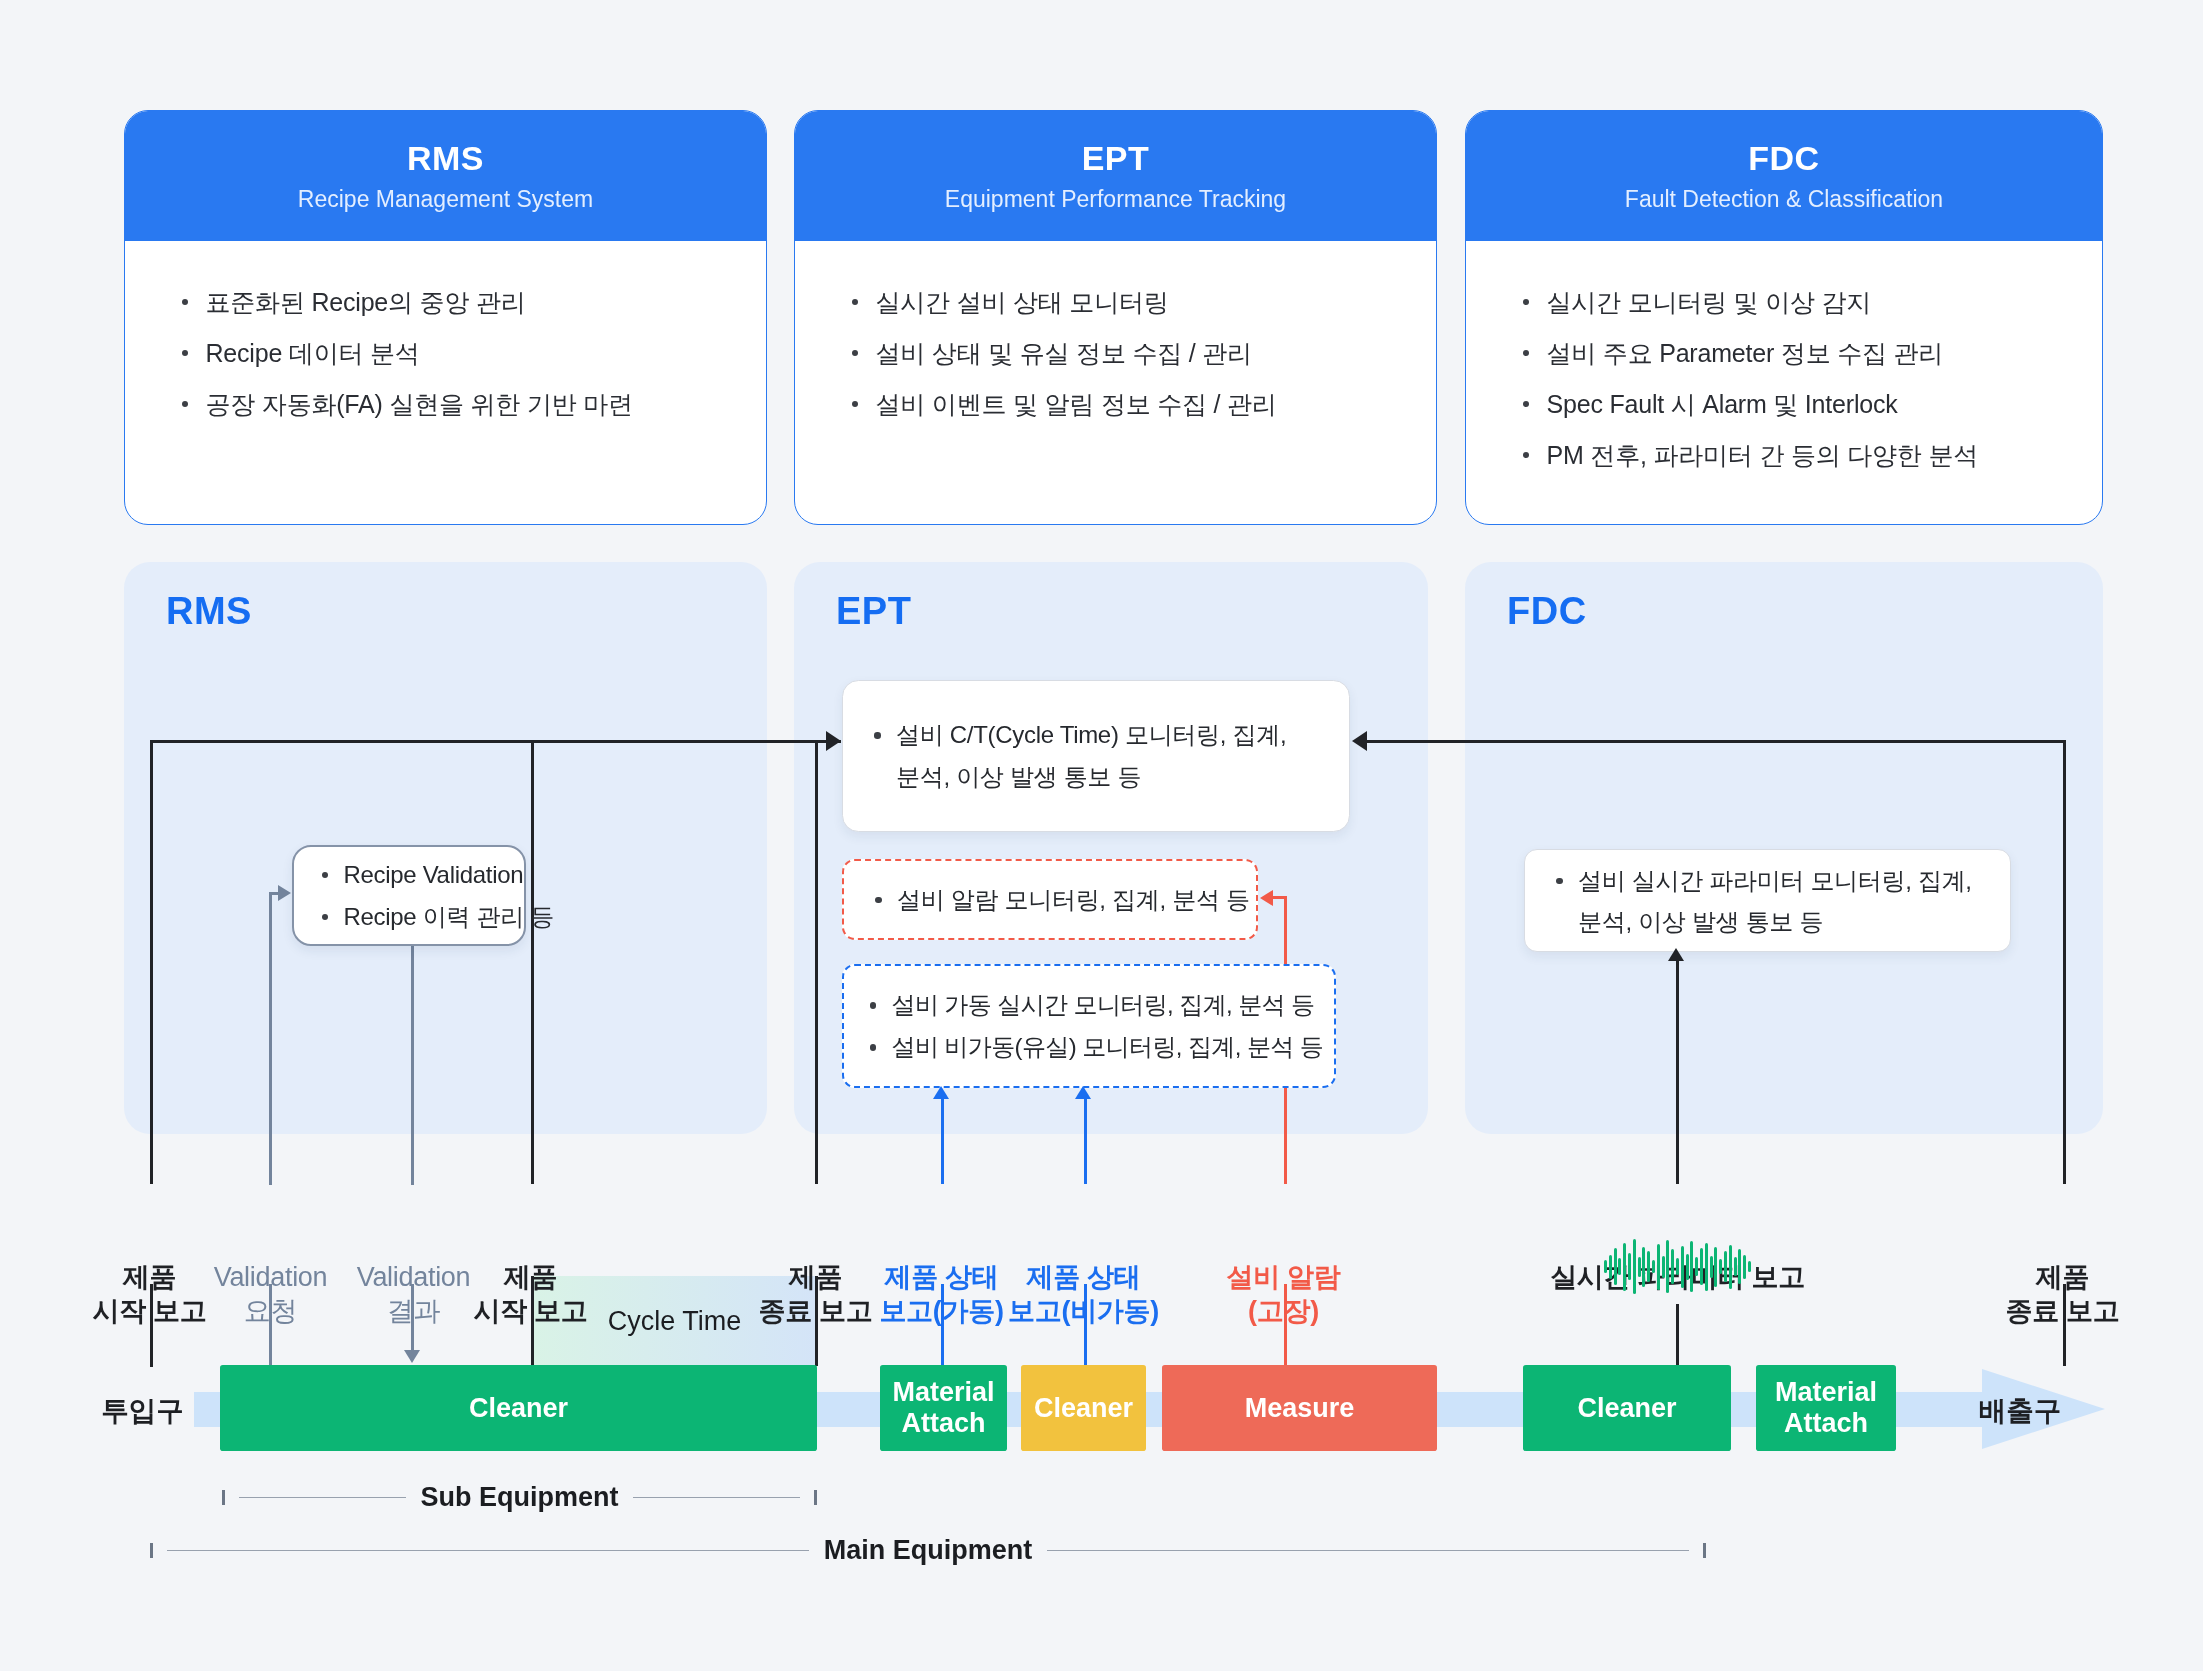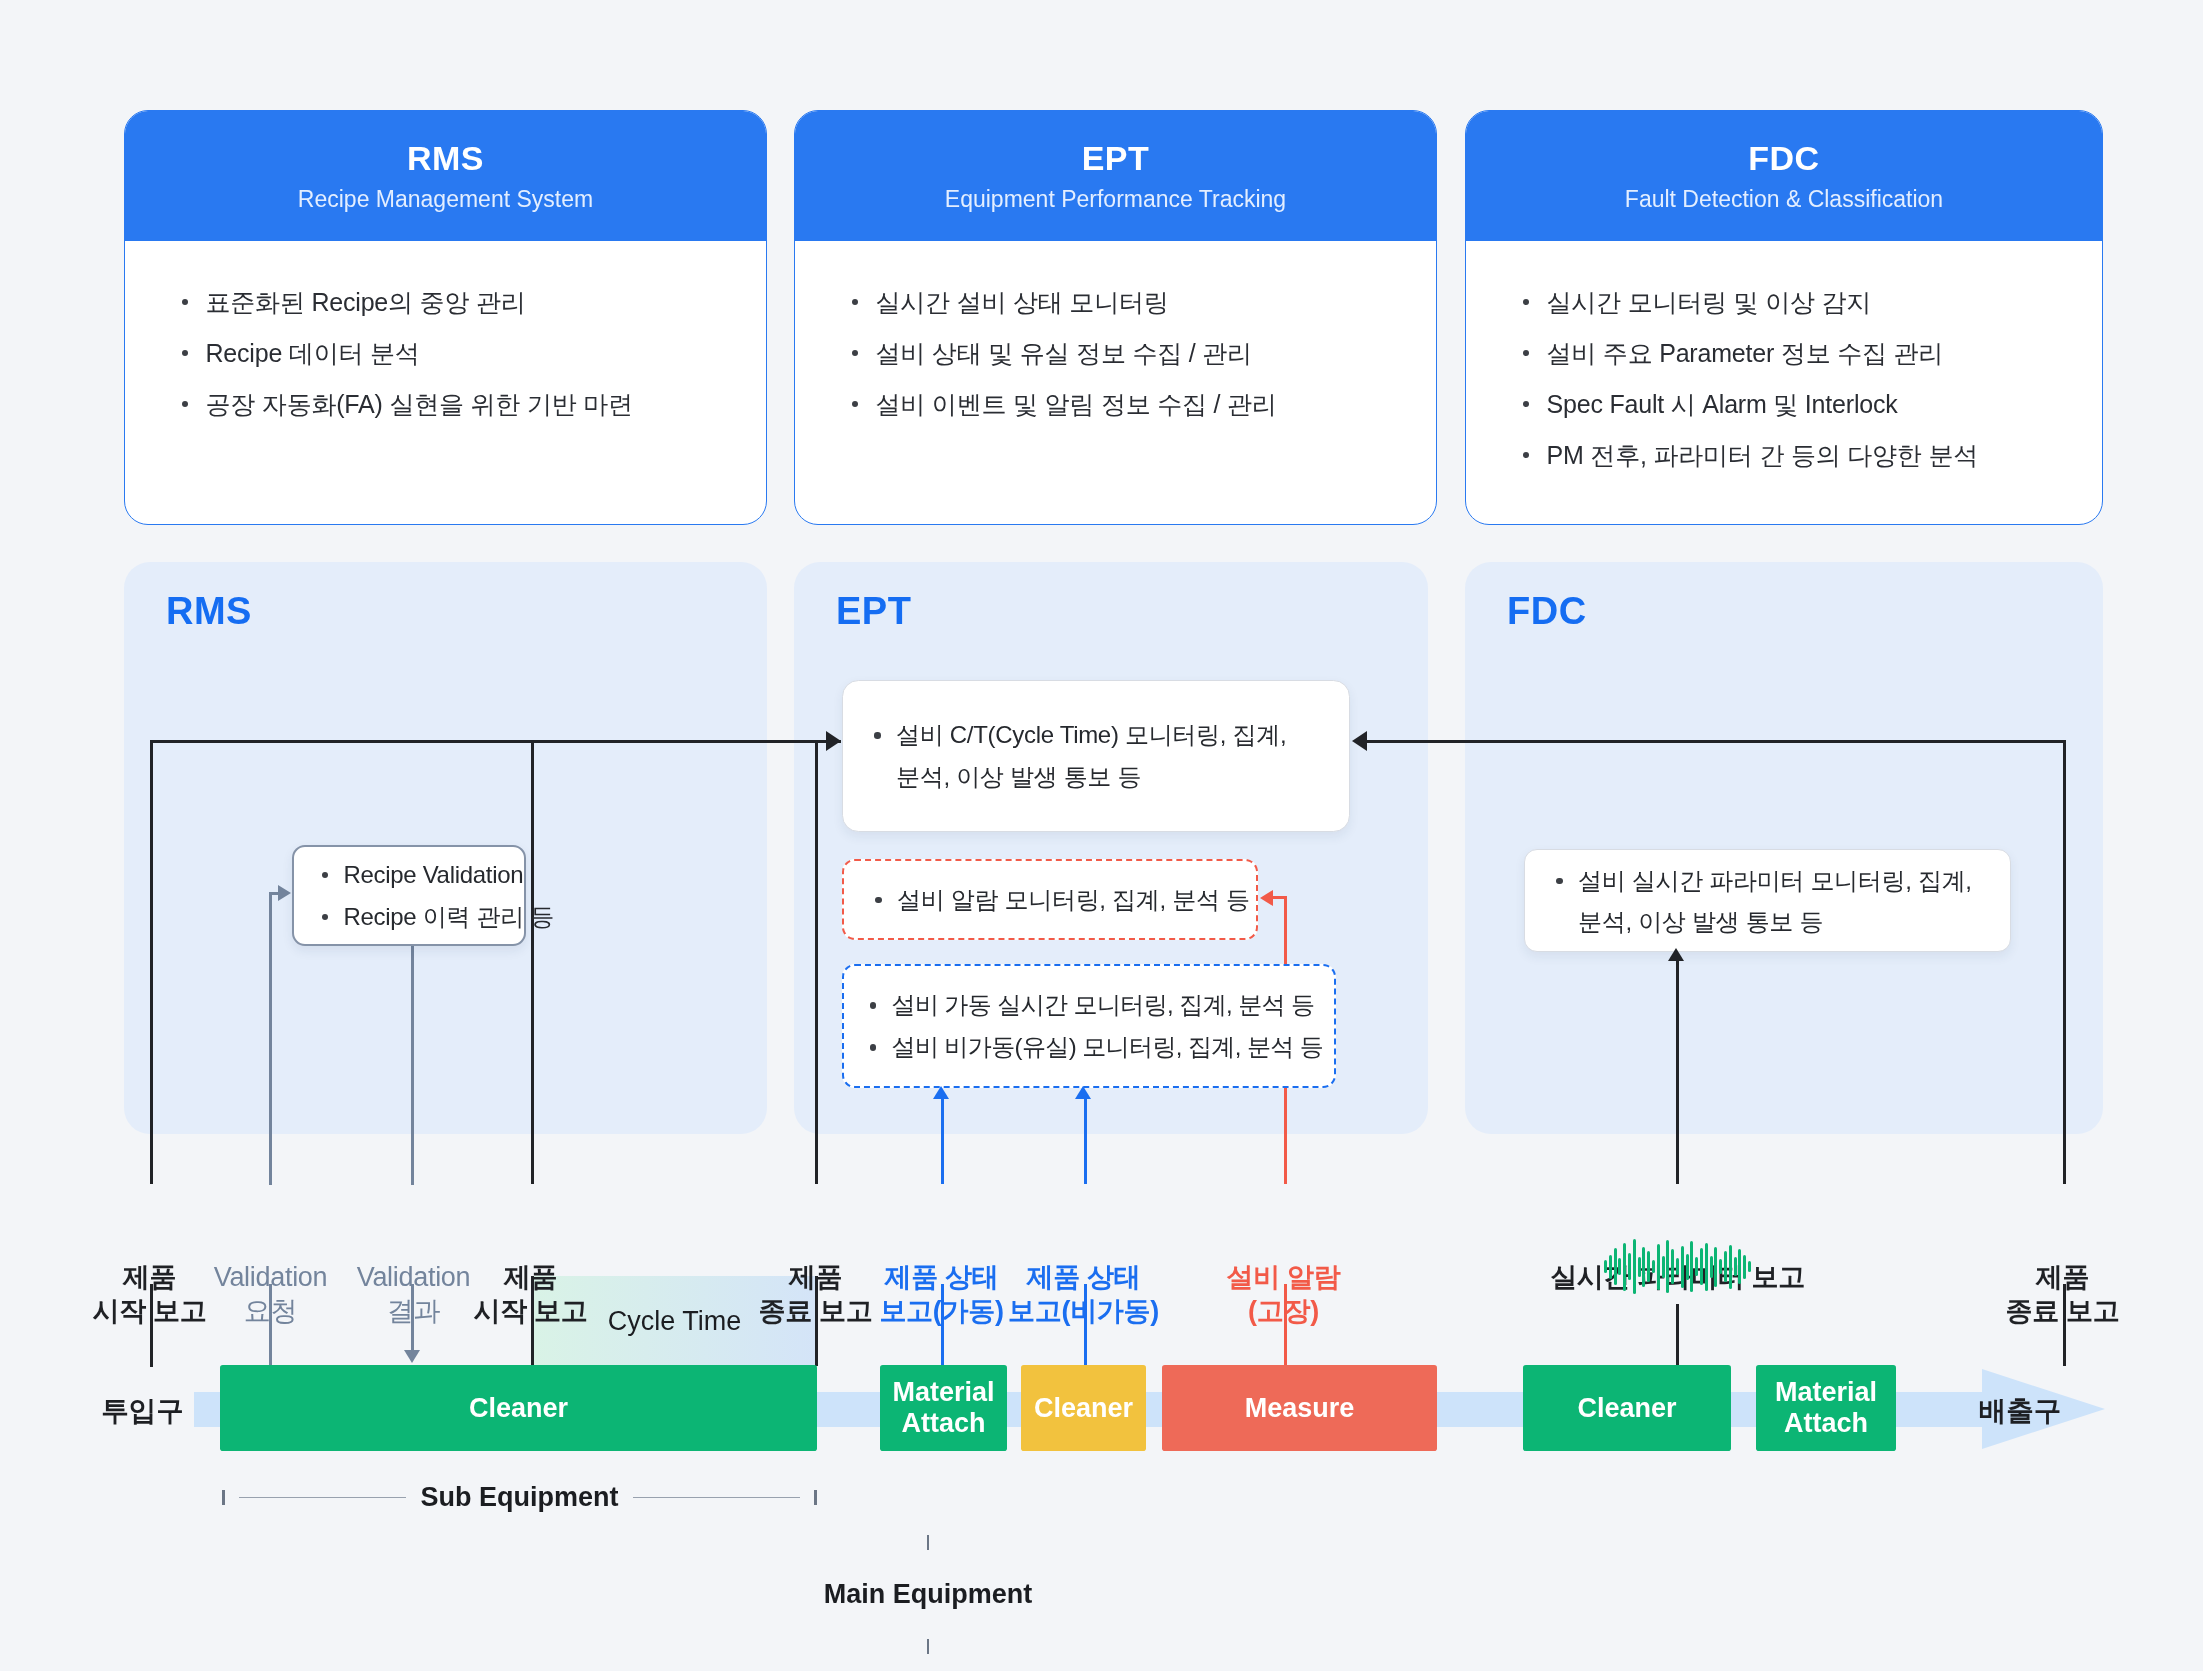--- a/index.html
+++ b/index.html
@@ -19,21 +19,21 @@
 
   
   .panel{position:absolute;top:562px;height:572px;background:var(--panel_bg);border-radius:26px;}
   .panel-title{position:absolute;left:42px;top:27.5px;font-size:38px;font-weight:800;color:var(--panel_title);letter-spacing:0.5px;}
 
   
   .obox{position:absolute;background:#fff;box-sizing:border-box;z-index:3;display:flex;flex-direction:column;justify-content:center;}
   .obox .bullet{position:relative;padding-left:31px;font-size:24px;line-height:42px;color:#26292e;font-weight:500;letter-spacing:-0.3px;}
   .obox .bullet::before{content:"";position:absolute;left:9.2px;top:18.4px;width:6.4px;height:6.4px;border-radius:50%;background:#3c3f45;}
   .solidbox{border:1.8px solid #d8dce3;border-radius:16.5px;box-shadow:0 4.6px 11px rgba(30,50,90,.07);}
-  .graybox{border:2.3px solid #8593a8;border-radius:13px;box-shadow:0 4.6px 11px rgba(30,50,90,.08);}
+  .graybox{border:2.3px solid #8593a8;border-radius:19px;box-shadow:0 4.6px 11px rgba(30,50,90,.08);}
   .reddash{border:2.3px dashed var(--line_red);border-radius:13px;}
   .bluedash{border:2.3px dashed var(--line_blue);border-radius:13px;}
   .nowrap{white-space:nowrap;}
   .wrapkeep{word-break:keep-all;}
 
   
   .ln{position:absolute;background:var(--ink);z-index:2;}
   .ln.gray{background:var(--gray);}
   .ln.blue{background:var(--line_blue);}
   .ln.red{background:var(--line_red);}
@@ -256,21 +256,21 @@
   <div class="eq green" style="left:1756px;width:140px;">Material Attach</div>
 
   <div class="marker" style="left:222px;top:1482px;width:595px;">
     <div class="tick"></div>
     <div class="mline"></div>
     <div class="mtext">Sub Equipment</div>
     <div class="mline"></div>
     <div class="tick"></div>
   </div>
 
-  <div class="marker" style="left:150px;top:1535px;width:1556px;flex-direction:column;">
+  <div class="marker" style="left:150px;top:1535px;width:1556px;">
     <div class="tick"></div>
     <div class="mline"></div>
     <div class="mtext">Main Equipment</div>
     <div class="mline"></div>
     <div class="tick"></div>
   </div>
 
 </div>
 
 

